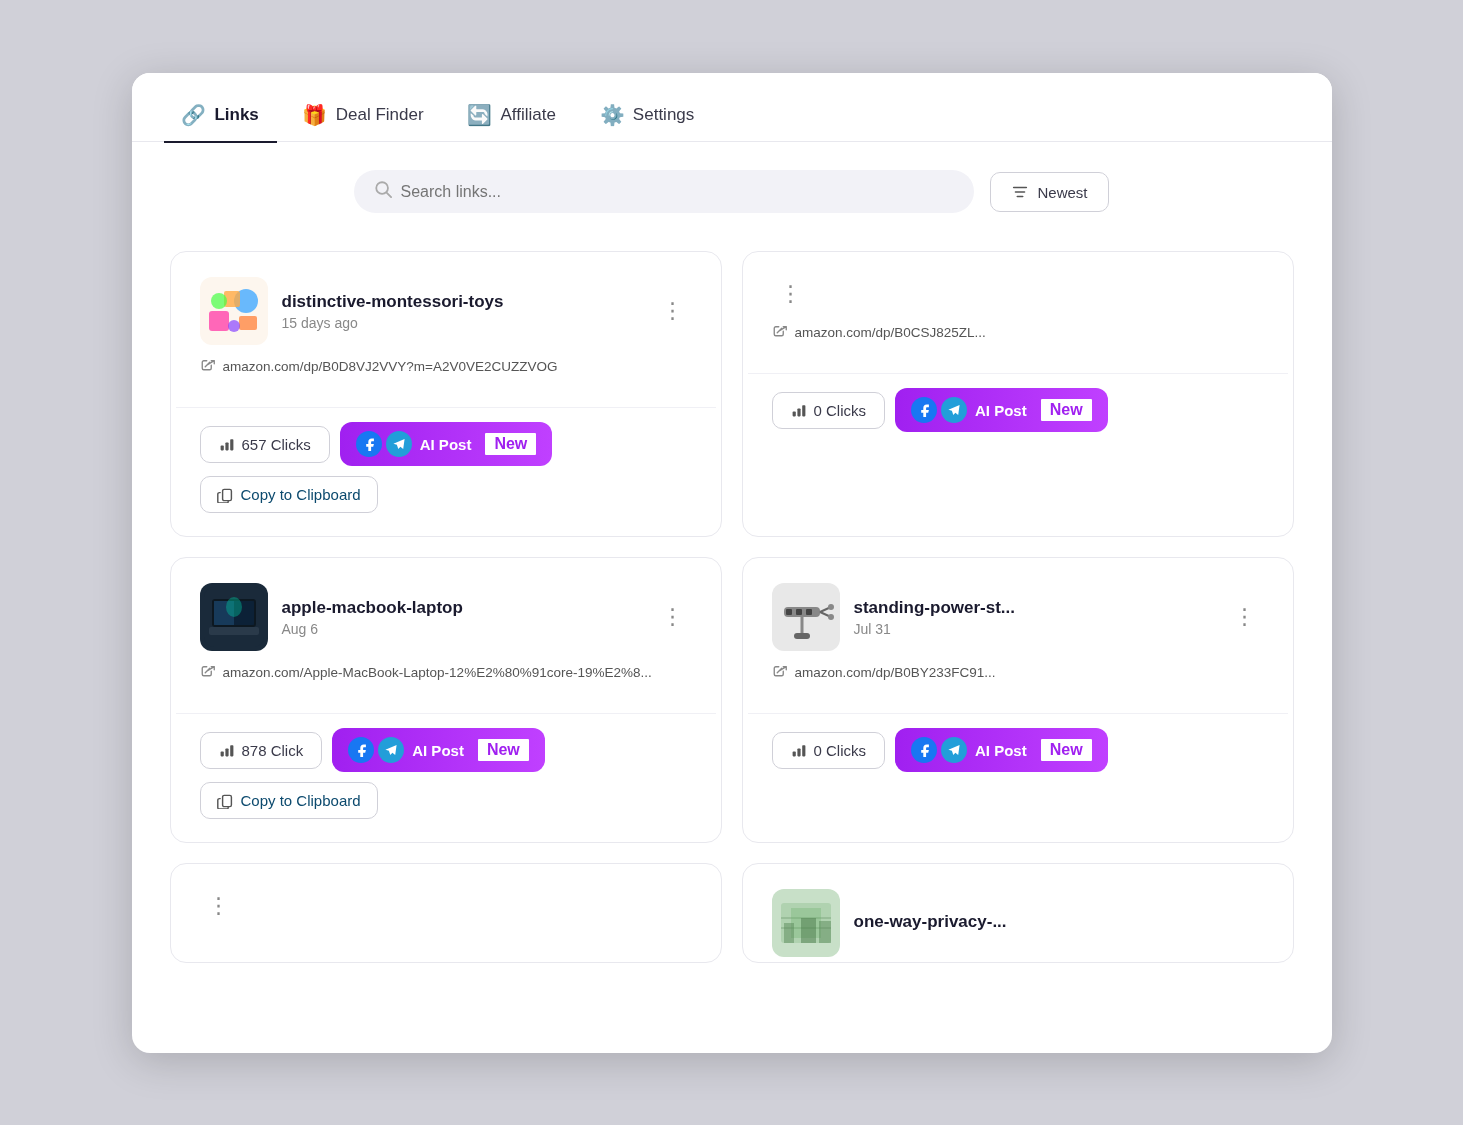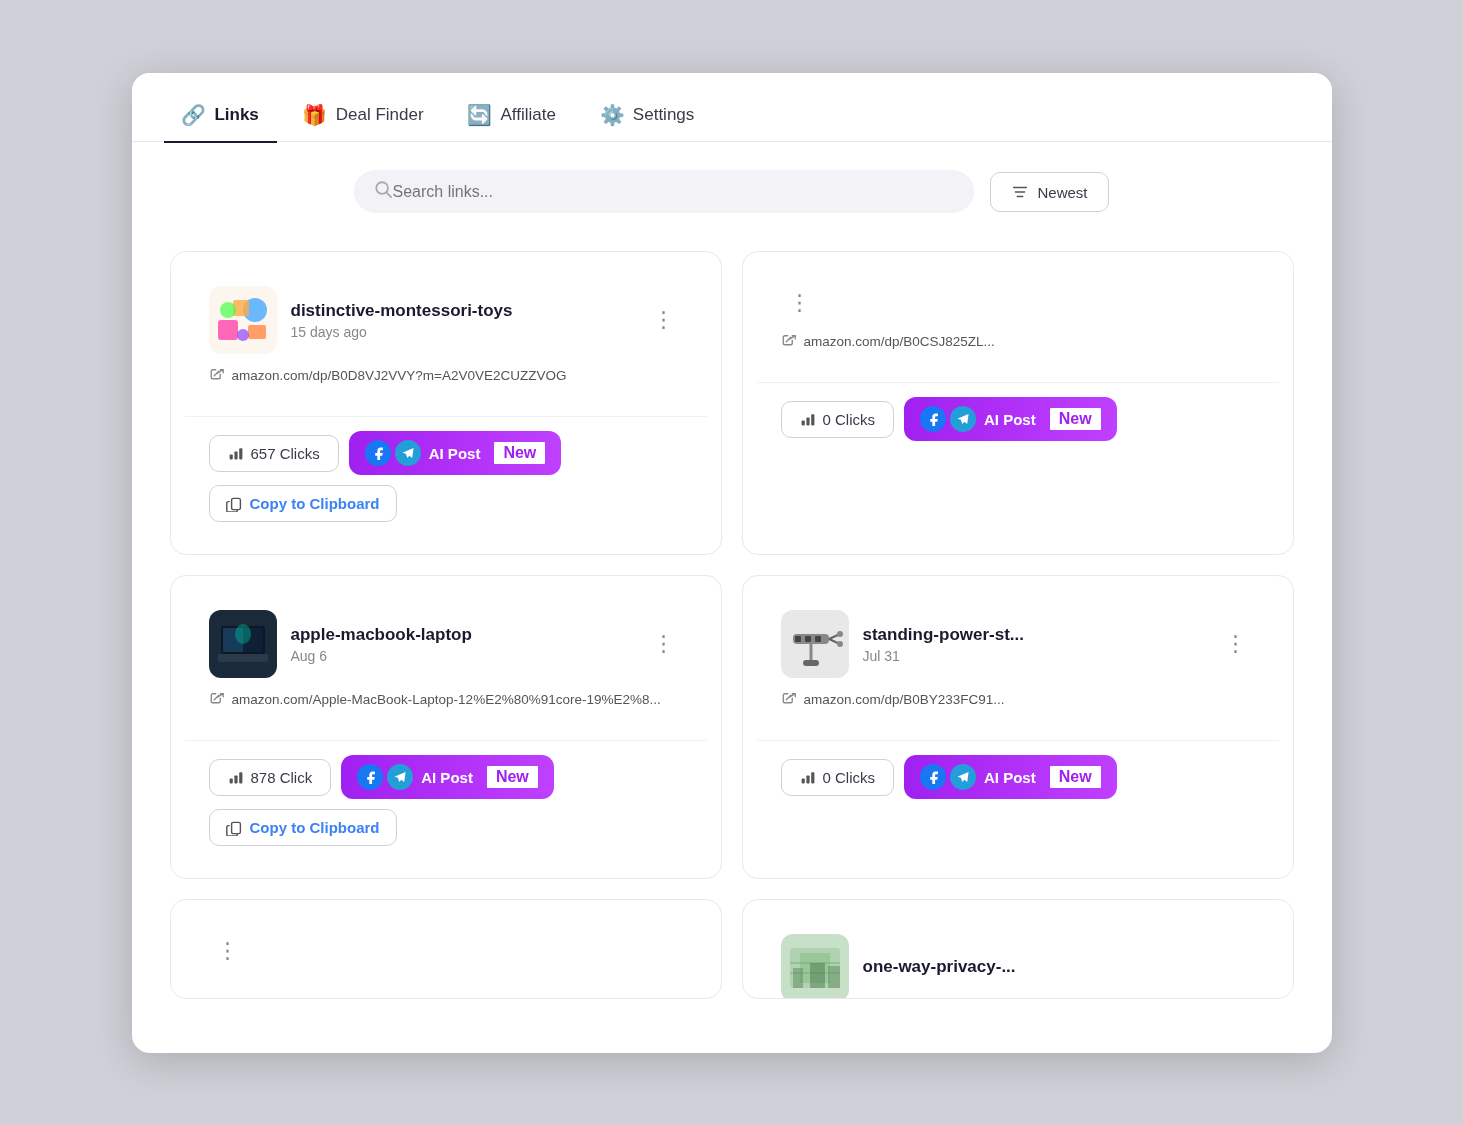--- a/index.html
+++ b/index.html
@@ -58,21 +58,21 @@
       padding: 28px 32px 18px 32px;
       gap: 16px;
     }
     .search-bar {
       display: flex;
       align-items: center;
       background: #f2f2f7;
       border-radius: 30px;
       padding: 10px 20px;
       width: 620px;
-      gap: 0;
+      gap: 8px;
     }
     .search-bar input {
       border: none;
       background: transparent;
       outline: none;
       font-size: 16px;
       color: #888;
       width: 100%;
     }
     .search-icon-svg {
@@ -97,21 +97,21 @@
       display: grid;
       grid-template-columns: 1fr 1fr;
       gap: 0;
       padding: 10px 28px 0 28px;
     }
     .card {
       background: #fff;
       border: 1.5px solid #e8e8ee;
       border-radius: 16px;
       margin: 10px;
-      padding: 14px;
+      padding: 5px;
       overflow: hidden;
     }
     .card-body {
       padding: 20px 24px 16px 24px;
     }
     .card-header {
       display: flex;
       align-items: center;
       justify-content: space-between;
       margin-bottom: 12px;
@@ -239,22 +239,22 @@
     }
     .copy-btn {
       display: flex;
       align-items: center;
       gap: 8px;
       padding: 9px 16px;
       border: 1.5px solid #d0d0d8;
       border-radius: 10px;
       background: #fff;
       font-size: 15px;
-      font-weight: 700;
-      color: #3b82f6;
+      font-weight: 400;
+      color: #0c4a6e;
       cursor: pointer;
     }
     
     .thumb-toys { background: #fdf6ee; }
     .thumb-hair { background: #f5e6d8; }
     .thumb-laptop { background: #1a2a3a; }
     .thumb-power { background: #e8e8e8; }
     .thumb-tumbler { background: #e8eef8; }
     .thumb-privacy { background: #c8e0c8; }
   </style>

